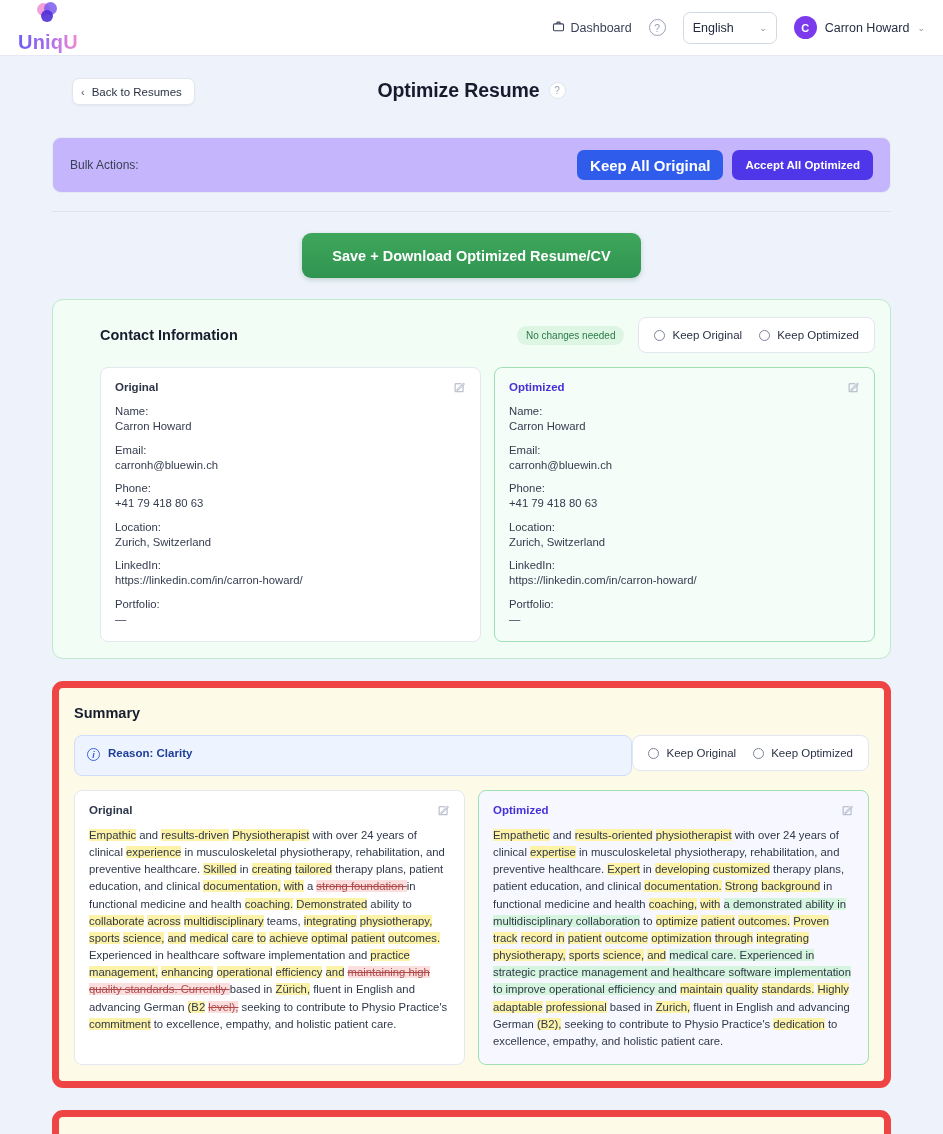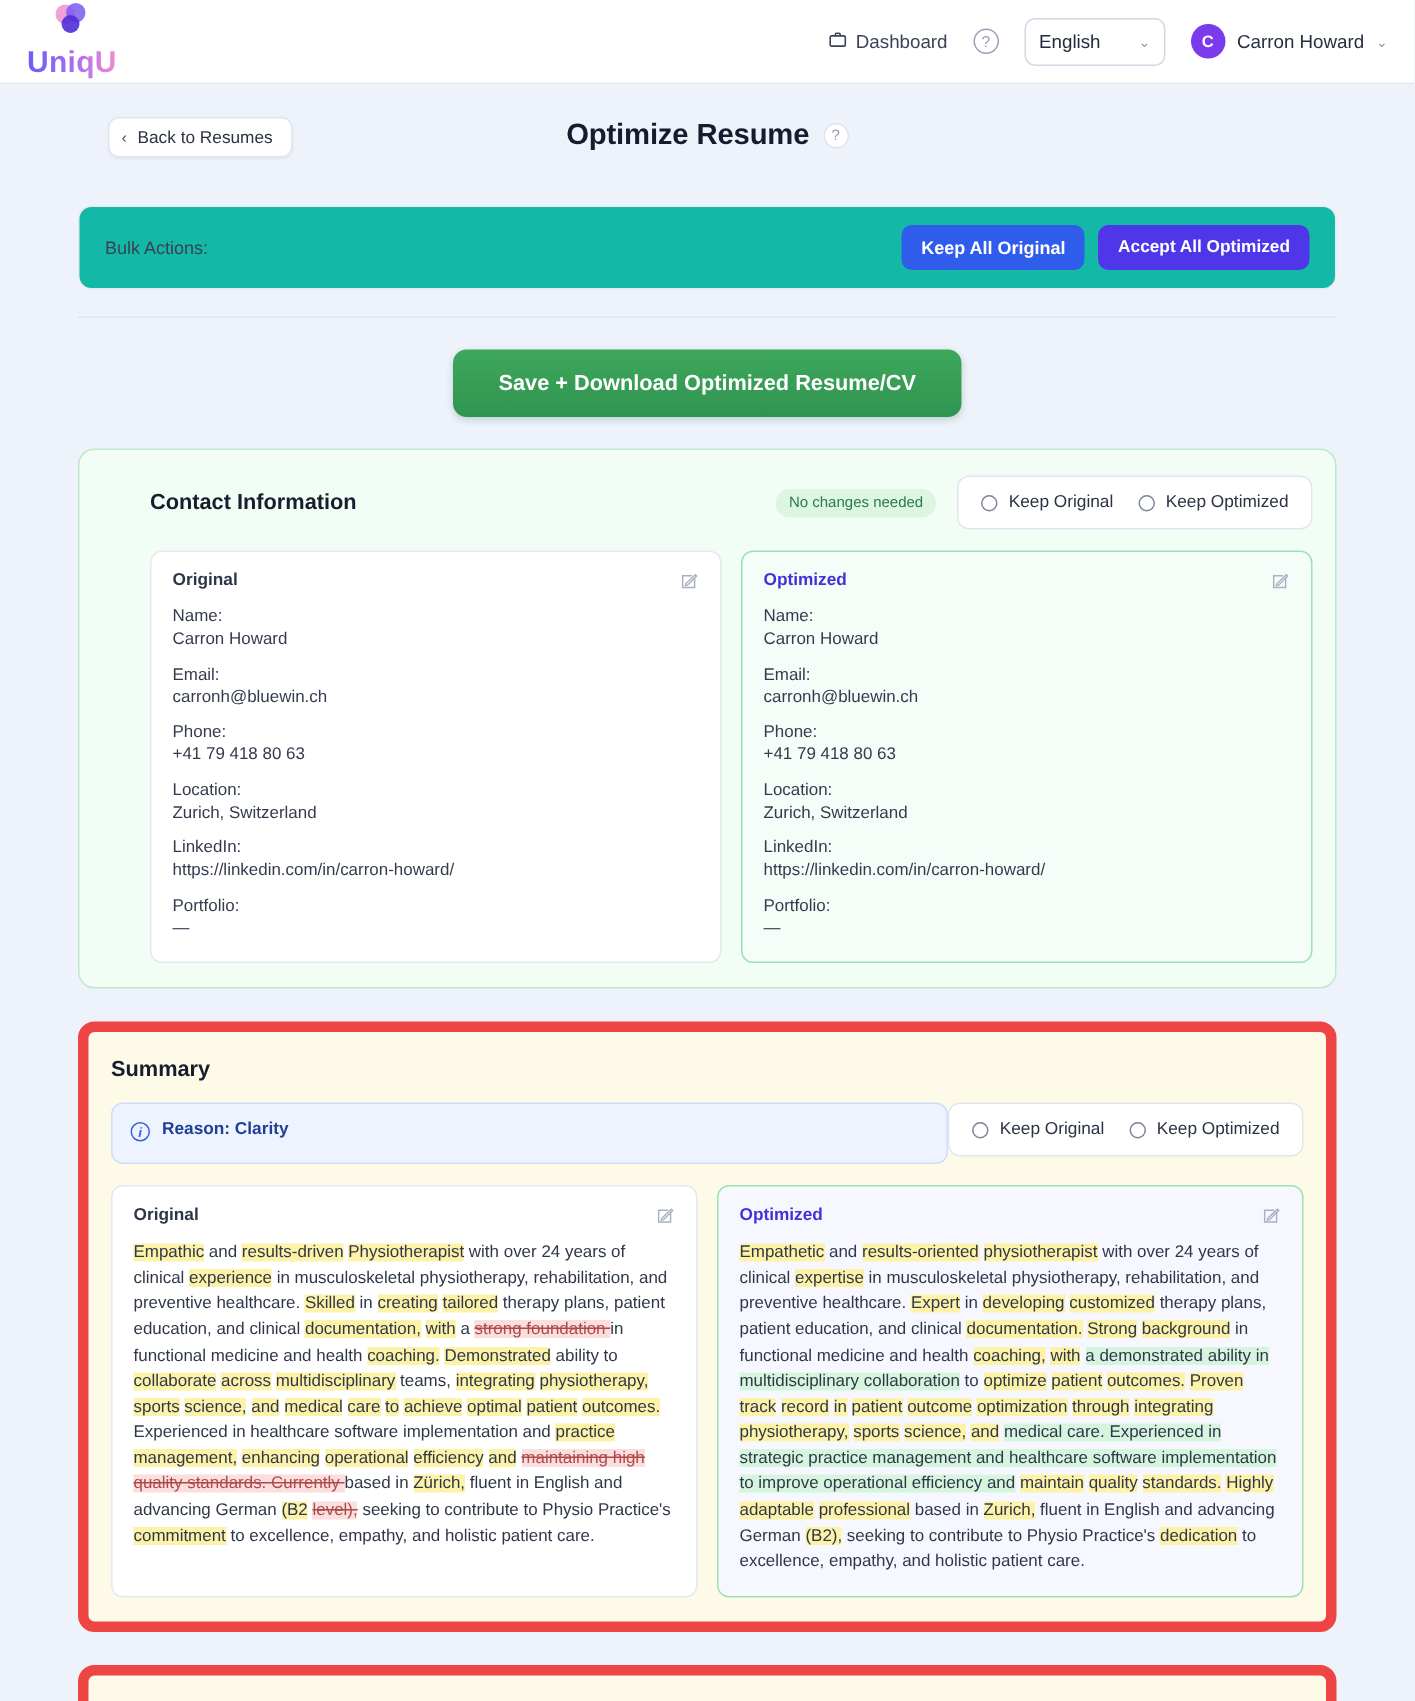--- a/index.html
+++ b/index.html
@@ -59,28 +59,28 @@
     box-shadow: 0 1px 2px rgba(18,24,48,.05);
   }
   .back-btn .bchev { font-size: 11px; color: #4a5169; }
   .page-title-wrap { display: flex; align-items: center; justify-content: center; gap: 9px; padding-top: 1px; }
   .page-title { font-size: 19.5px; font-weight: 700; color: #161c2d; letter-spacing: -.1px; }
   .title-help { width: 17px; height: 17px; border-radius: 50%; background: #fff; border: 1px solid #dfe3ee;
     color: #9aa1b4; font-size: 10px; display: flex; align-items: center; justify-content: center; cursor: pointer; }
 
   
   .bulk-card {
-    margin-top: 13px; background: #14b8a6; border: 1px solid #e6eaf4; border-radius: 9px;
+    margin-top: 13px; background: #c4b5fd; border: 1px solid #e6eaf4; border-radius: 9px;
     height: 56px; display: flex; align-items: center; padding: 0 17px;
   }
   .bulk-label { font-size: 12px; color: #3a4154; }
   .bulk-btns { margin-left: auto; display: flex; gap: 9px; }
   .btn-keep-all {
     height: 30px; padding: 0 13px; border-radius: 7px; border: none; cursor: pointer;
-    background: #2f5ceb; color: #fff; font-size: 12px; font-weight: 700;
+    background: #2f5ceb; color: #fff; font-size: 15px; font-weight: 700;
     font-family: "Liberation Sans", sans-serif;
   }
   .btn-accept-all {
     height: 30px; padding: 0 13px; border-radius: 7px; border: none; cursor: pointer;
     background: #4f36e8; color: #fff; font-size: 11.5px; font-weight: 700;
     font-family: "Liberation Sans", sans-serif;
   }
 
   .divider-row { height: 1px; background: #dfe4f0; margin: 18px 0 0 0; }
 

